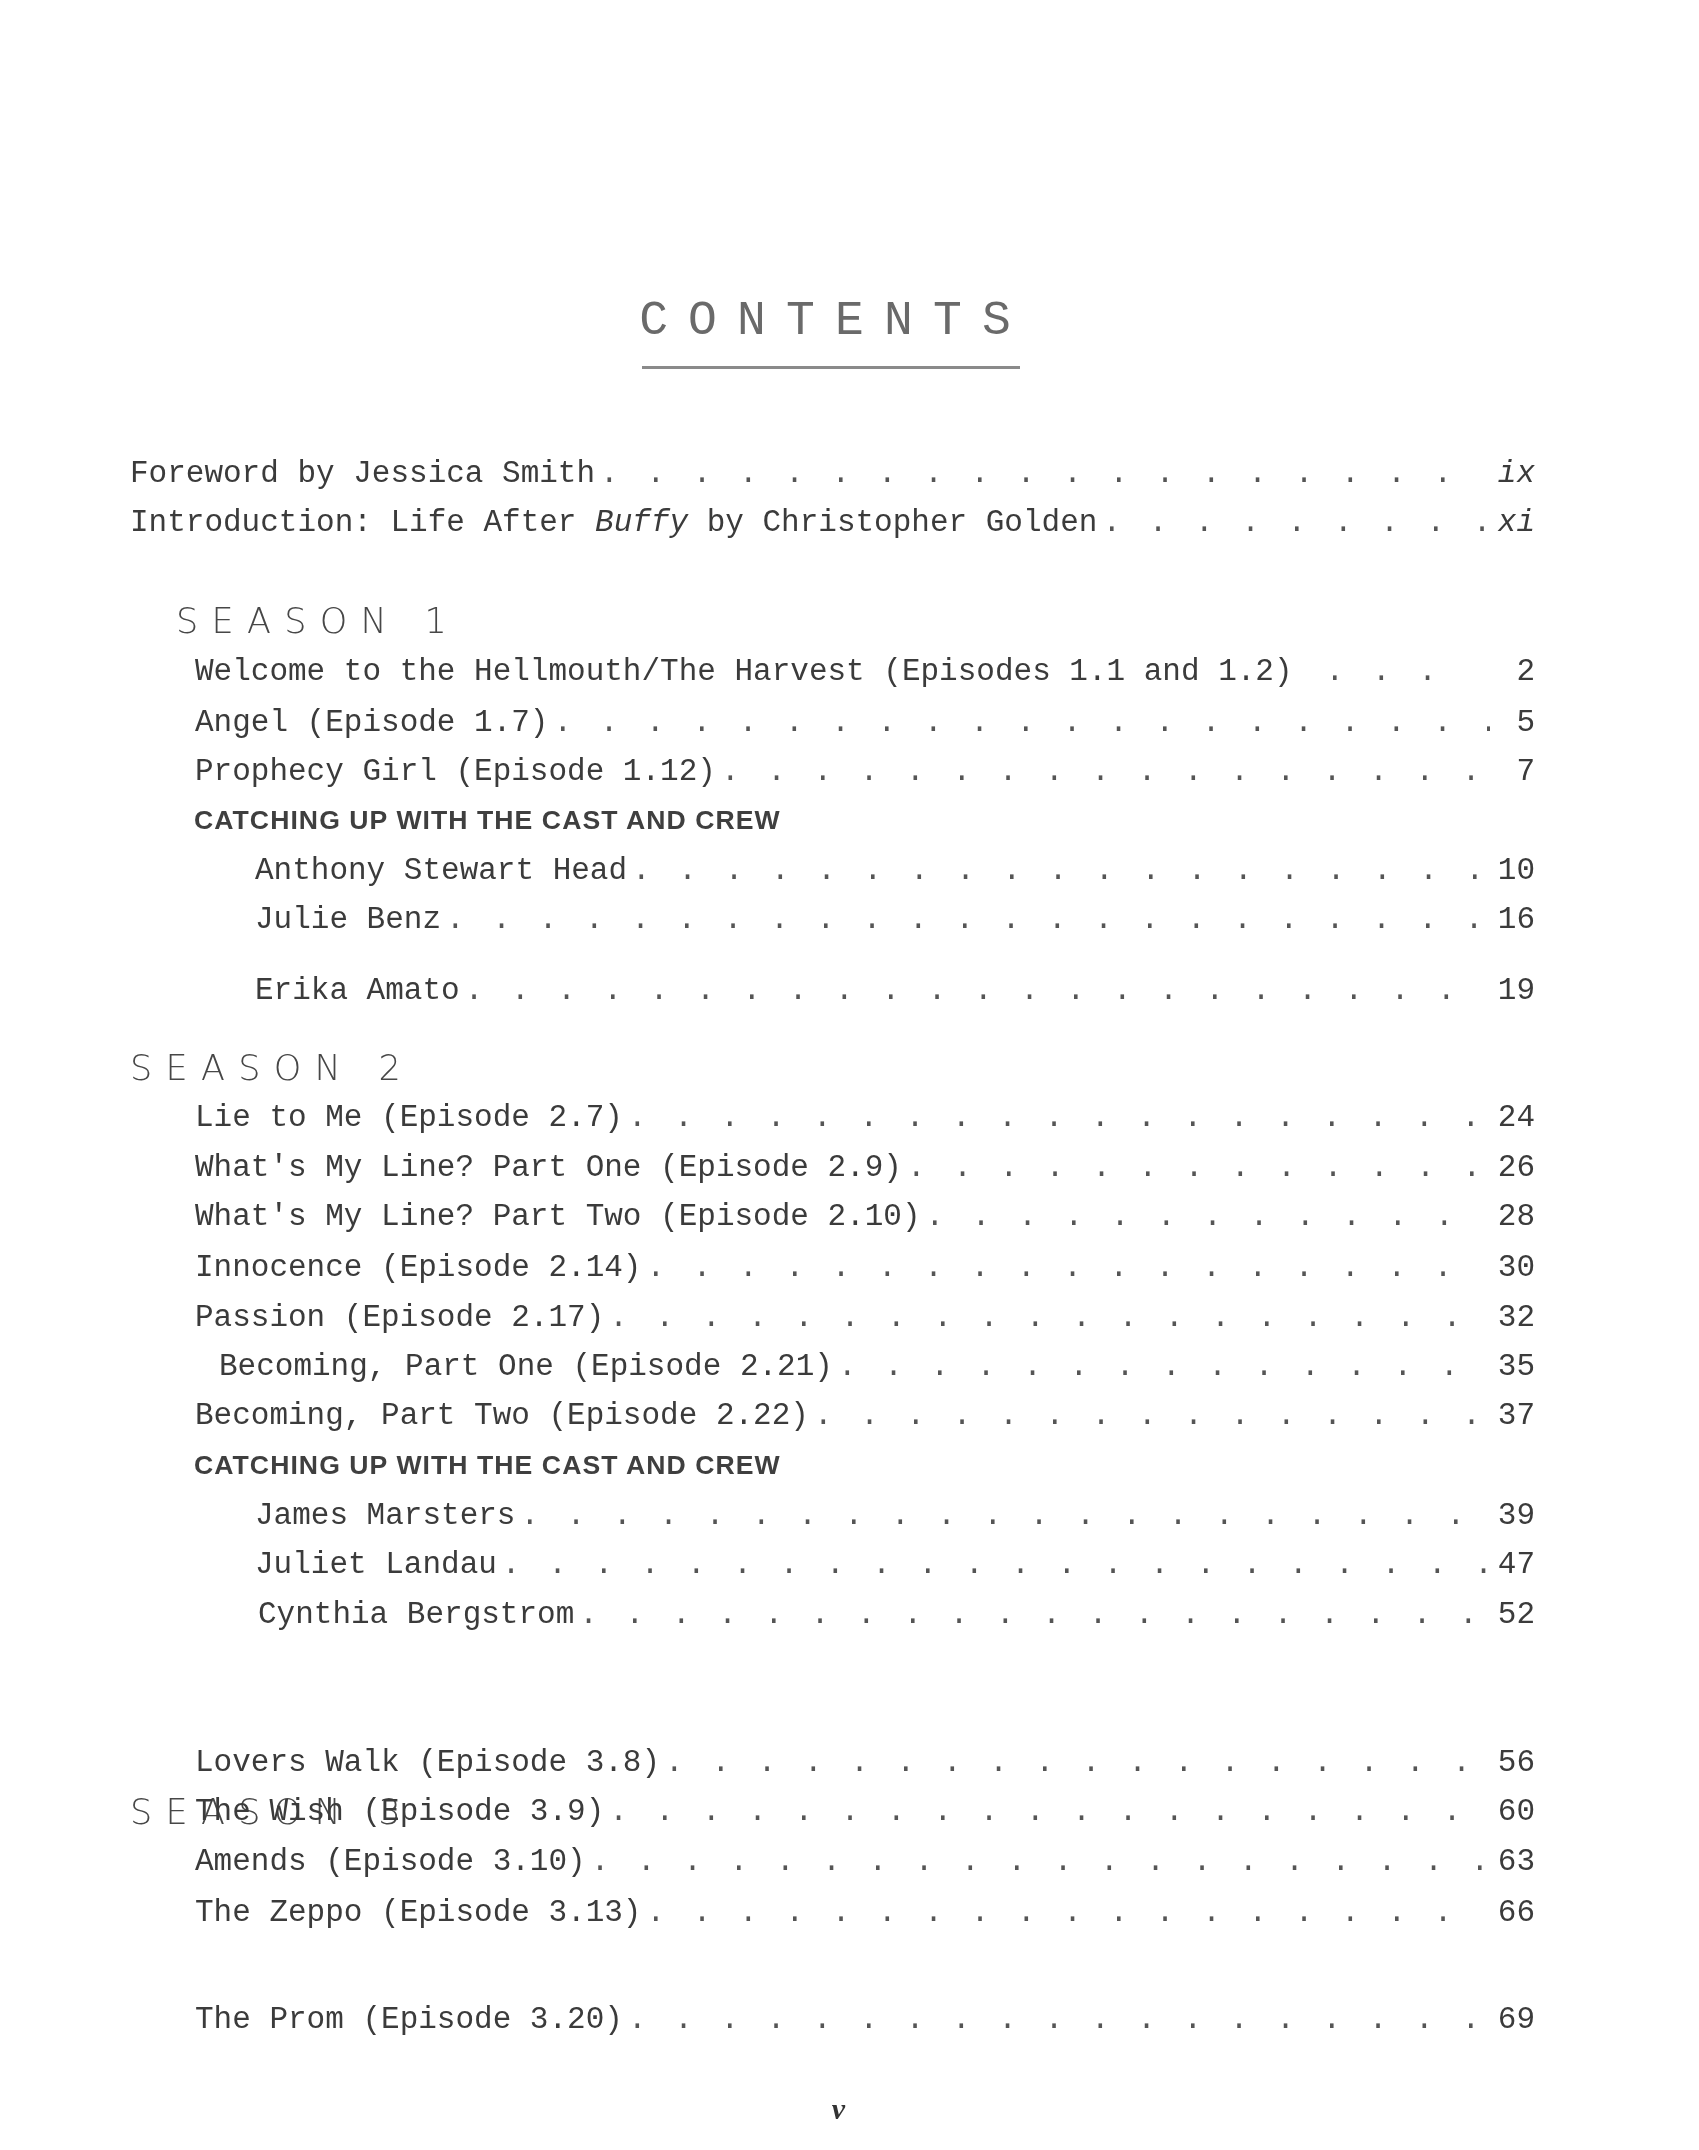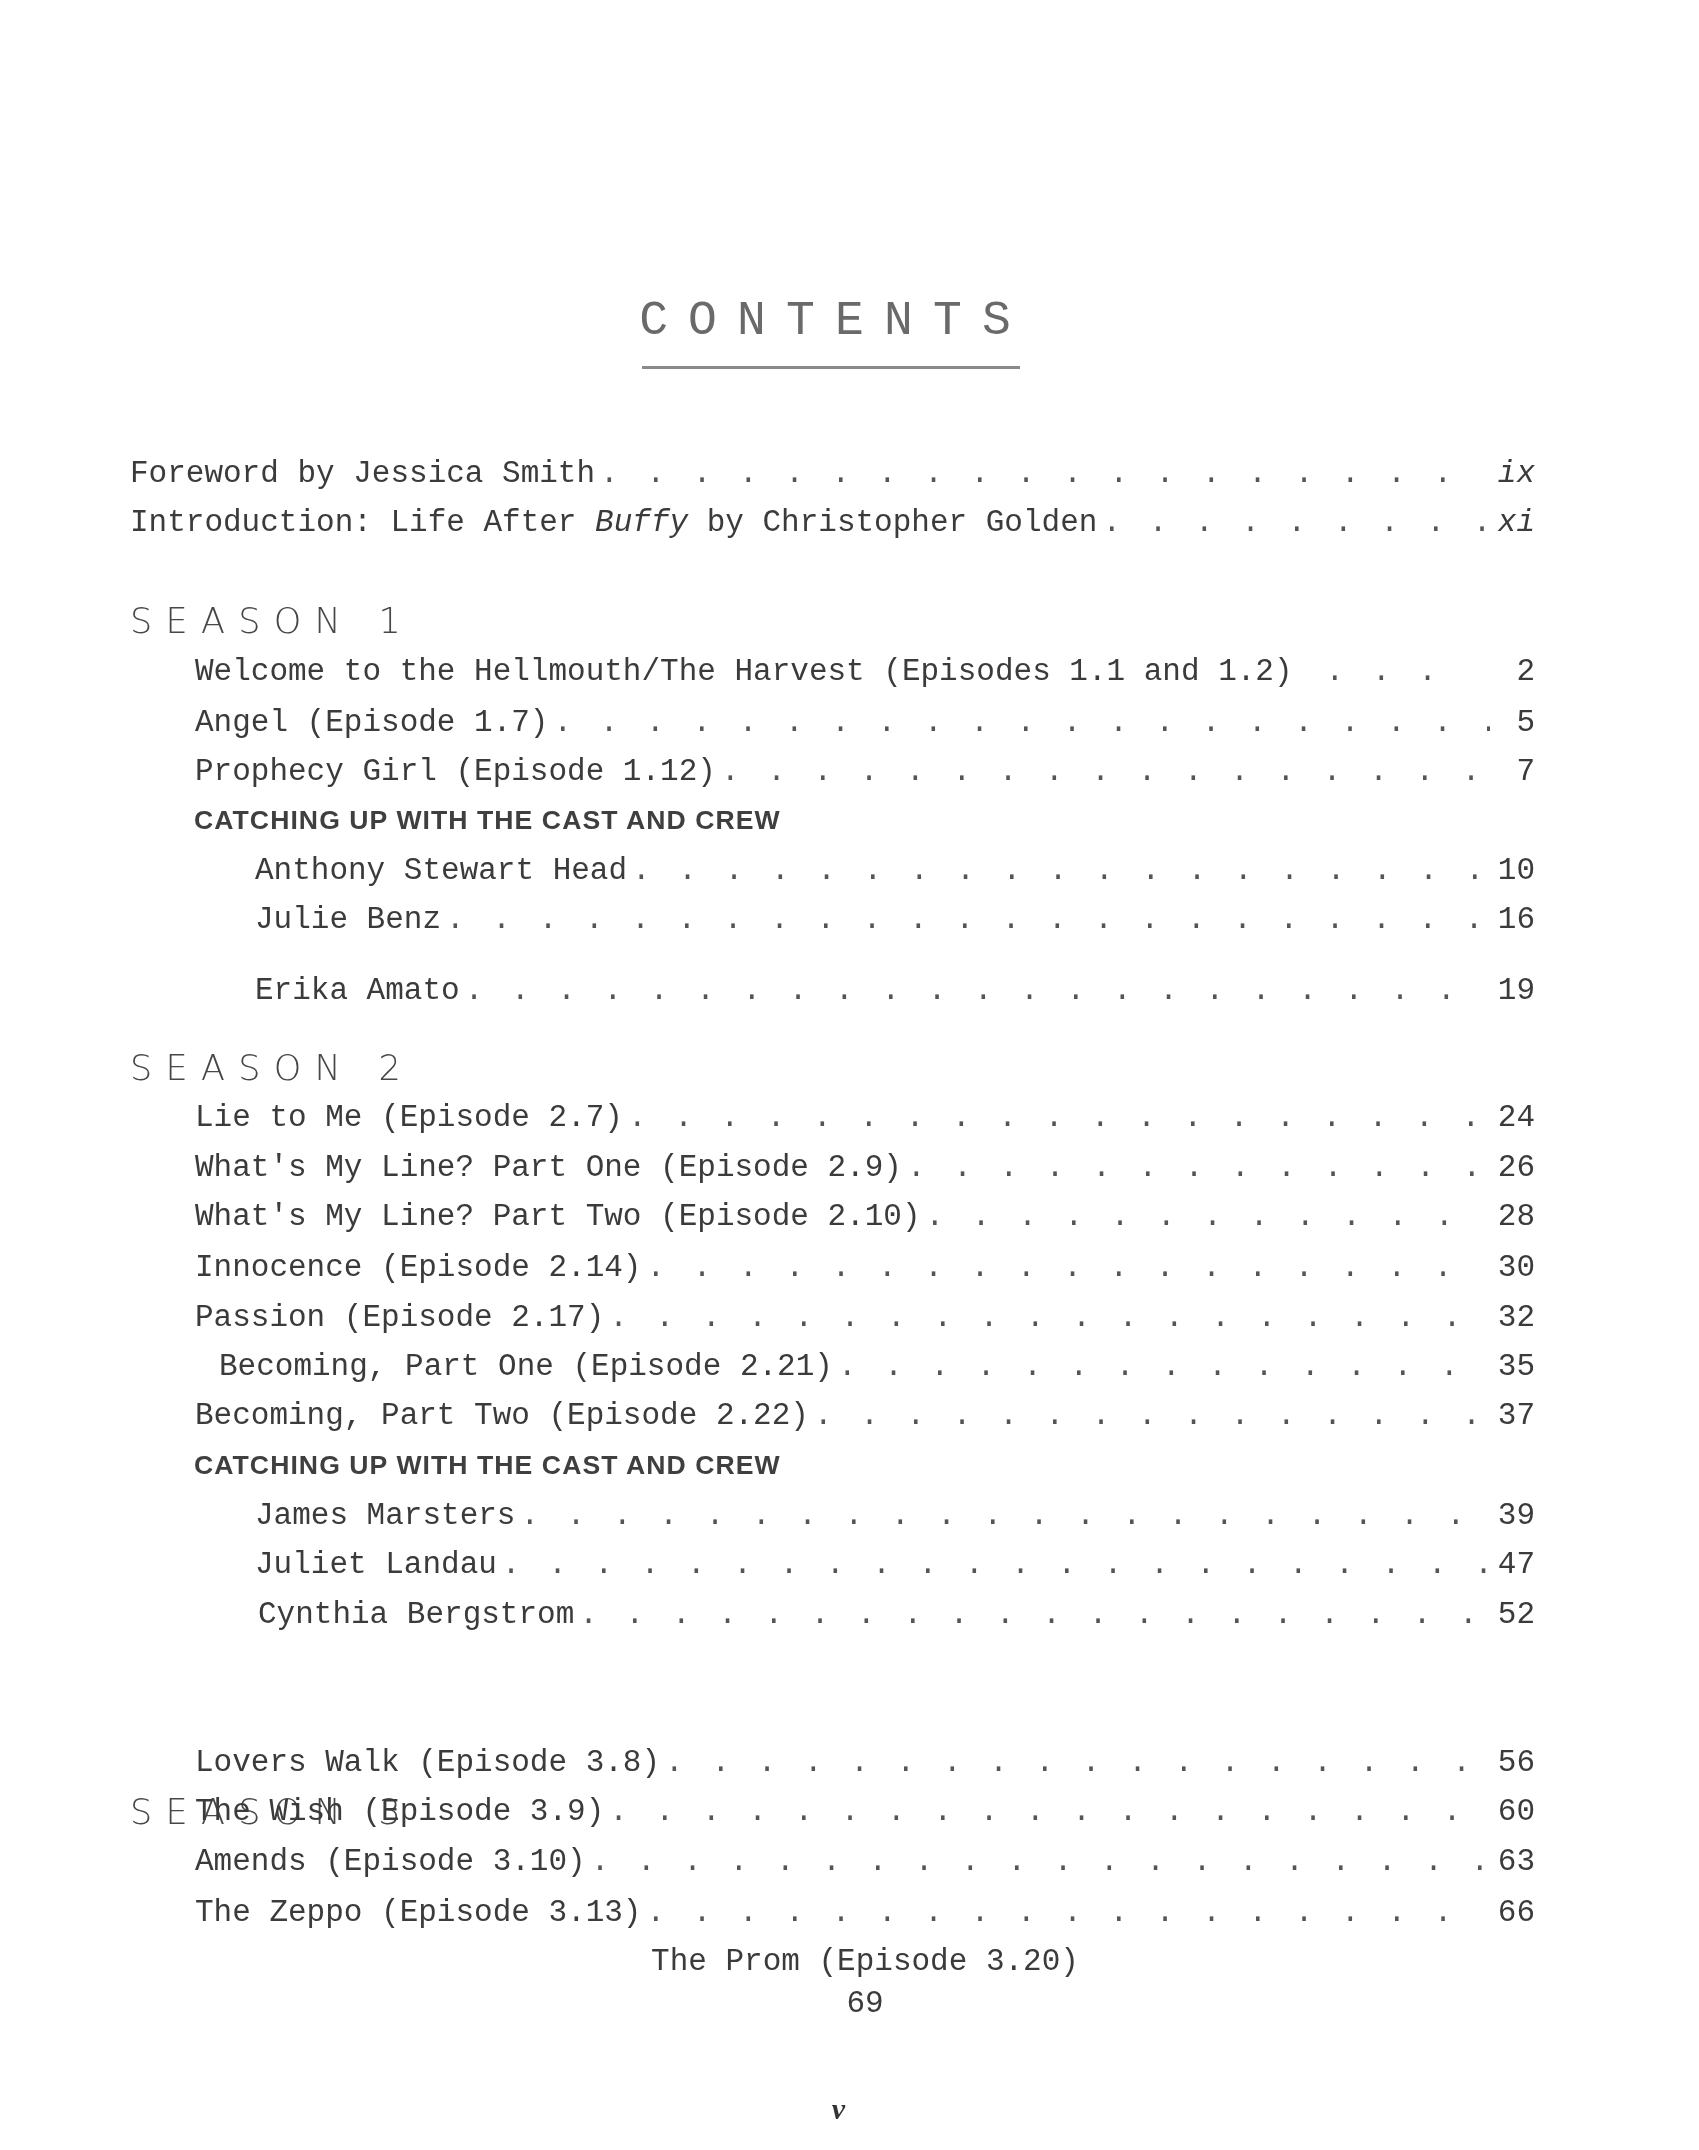--- a/index.html
+++ b/index.html
@@ -54,21 +54,21 @@
   <span class="label">Foreword by Jessica Smith</span>
   <span class="dots"></span>
   <span class="page roman">ix</span>
 </div>
 <div class="row" style="left:130px; top:502px;">
   <span class="label"><span>Introduction: Life After </span><em>Buffy</em><span> by Christopher Golden</span></span>
   <span class="dots"></span>
   <span class="page roman">xi</span>
 </div>
 
-<div class="season" style="top:600px;">SEASON 1</div>
+<div class="season" style="top:600px;margin-left:46px;">SEASON 1</div>
 <div class="row" style="left:195px; top:651px;gap:28px;">
   <span class="label">Welcome to the Hellmouth/The Harvest (Episodes 1.1 and 1.2)</span>
   <span class="dots"></span>
   <span class="page">2</span>
 </div>
 <div class="row" style="left:195px; top:702px;">
   <span class="label">Angel (Episode 1.7)</span>
   <span class="dots"></span>
   <span class="page">5</span>
 </div>
@@ -161,20 +161,20 @@
 <div class="row" style="left:195px; top:1841px;">
   <span class="label">Amends (Episode 3.10)</span>
   <span class="dots"></span>
   <span class="page">63</span>
 </div>
 <div class="row" style="left:195px; top:1892px;">
   <span class="label">The Zeppo (Episode 3.13)</span>
   <span class="dots"></span>
   <span class="page">66</span>
 </div>
-<div class="row" style="left:195px; top:1941px;flex-direction:column;">
+<div class="row" style="left:195px; top:1999px;">
   <span class="label">The Prom (Episode 3.20)</span>
   <span class="dots"></span>
   <span class="page">69</span>
 </div>
 
 <div class="footer">v</div>
 
 
 </body></html>

